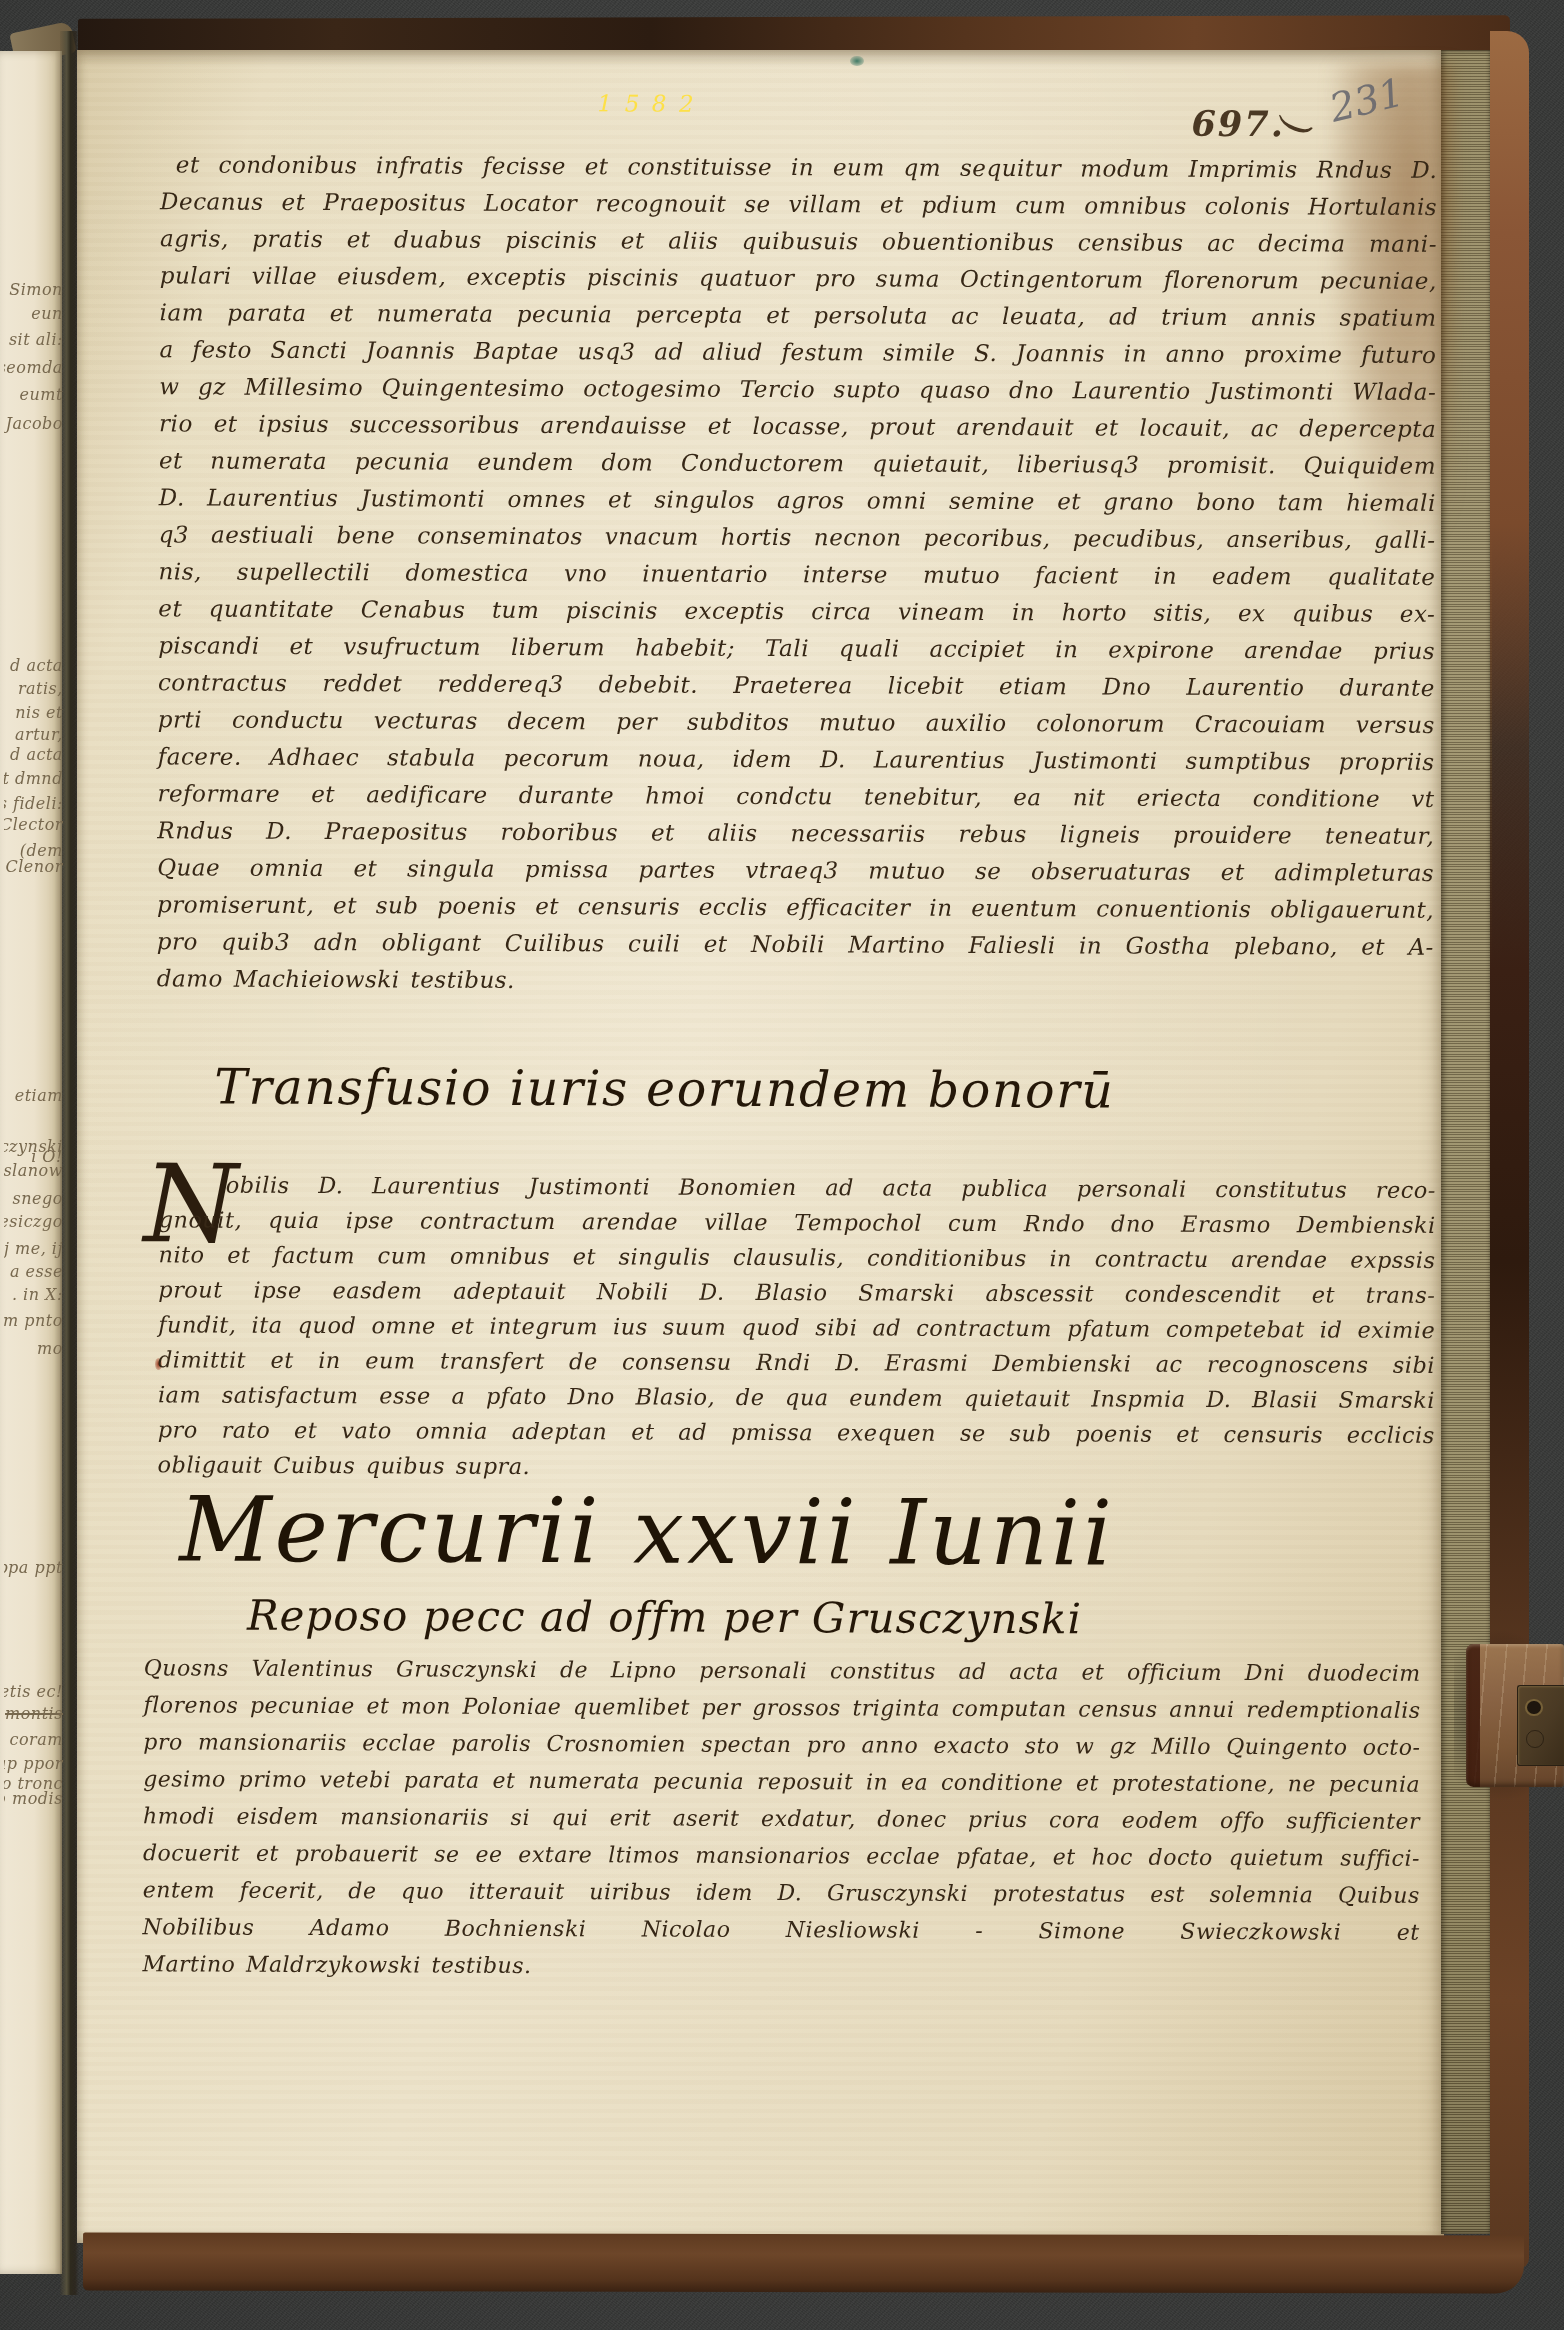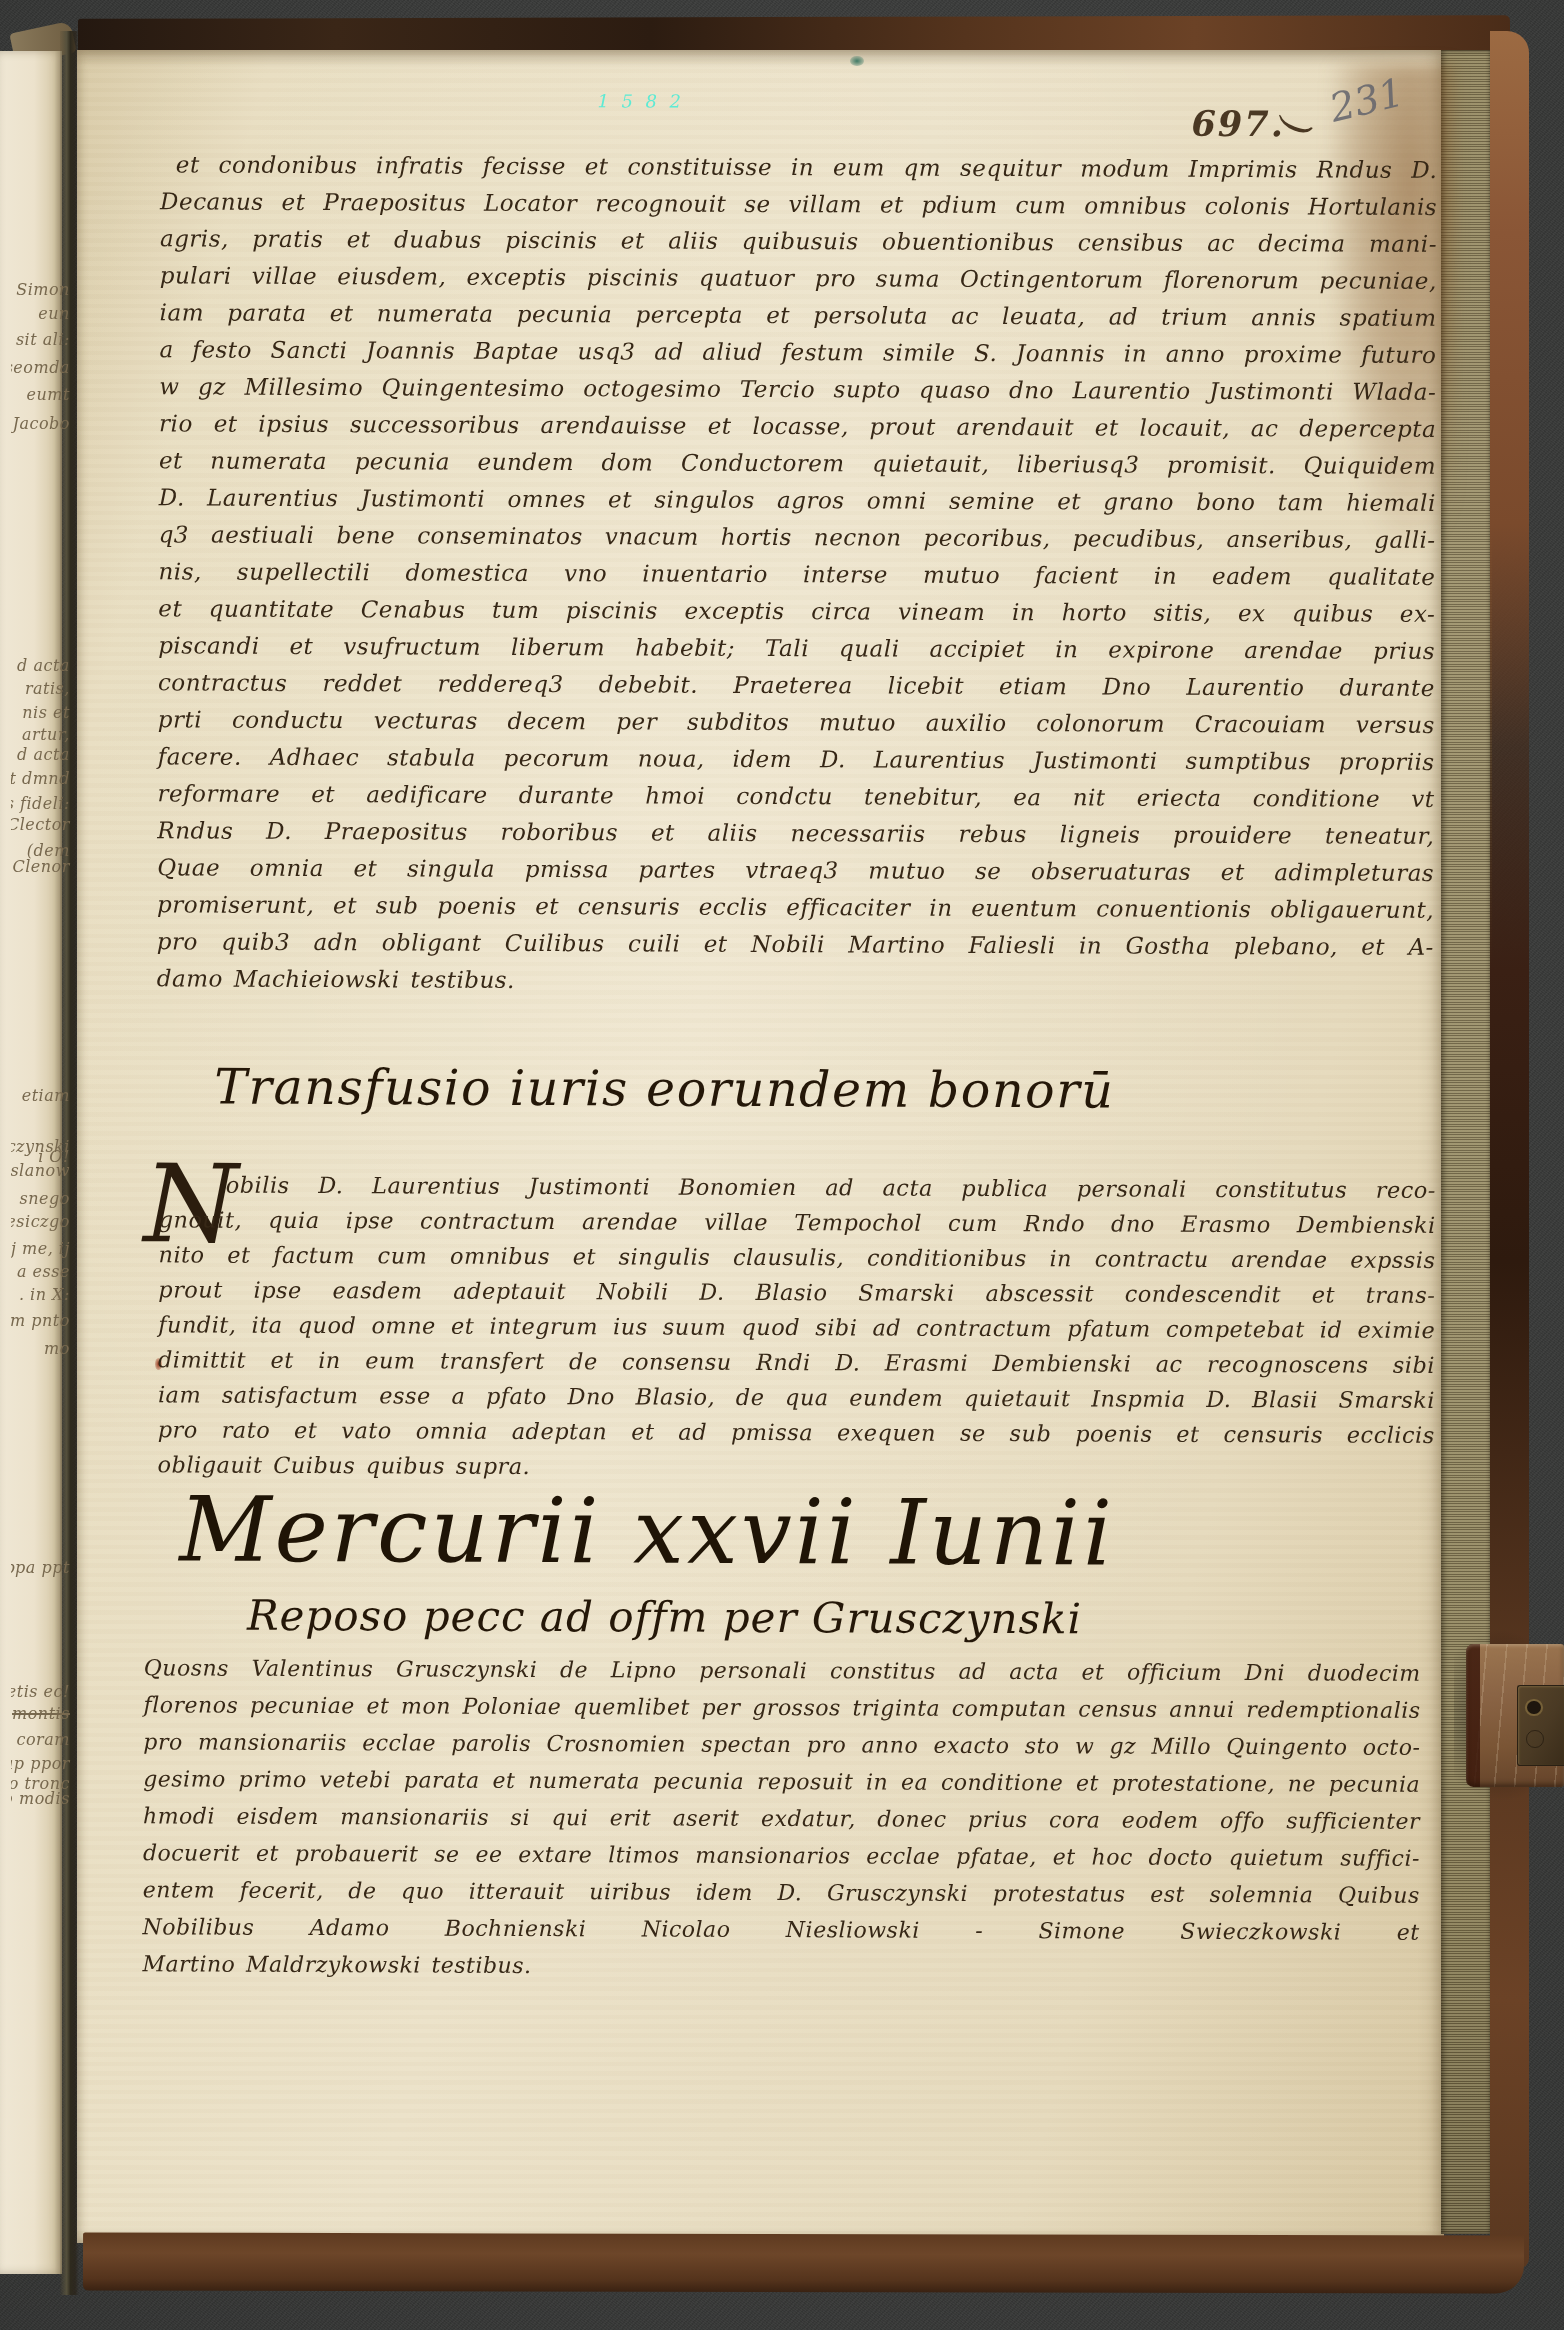--- a/index.html
+++ b/index.html
@@ -95,21 +95,21 @@
     background:radial-gradient(ellipse at 65% 25%, rgba(125,80,35,0.55) 0%, rgba(125,80,35,0.28) 45%, rgba(125,80,35,0) 75%);
     filter:blur(7.3px);
   }
   .speck-teal{position:absolute;left:850px;top:56px;width:13.6px;height:10.4px;border-radius:50%;
     background:radial-gradient(#3f7a66,rgba(63,122,102,0));}
   .speck-red{position:absolute;left:155px;top:1358px;width:7.3px;height:11.5px;border-radius:50%;
     background:radial-gradient(#9c3b1e,rgba(156,59,30,0));}
   
   .content{position:absolute;left:77px;top:50px;width:1367px;height:2193px;transform:rotate(0.25deg);}
   .year-header{
-    position:absolute;left:516px;top:41px;font-size:18px;letter-spacing:12.5px;color:#5eead4;font-style:italic;
+    position:absolute;left:516px;top:41px;font-size:23px;letter-spacing:12.5px;color:#fde047;font-style:italic;
   }
   .folio-ink{
     position:absolute;left:1110px;top:48px;font-size:35px;color:#4a3823;font-style:italic;font-weight:bold;letter-spacing:2.1px;
   }
   .folio-flourish{display:inline-block;transform:rotate(100deg) translate(4.2px,-3.1px);font-size:39px;font-weight:normal;}
   .folio-pencil{
     position:absolute;left:1248px;top:25px;font-size:39px;color:#63646c;opacity:0.85;
     transform:rotate(-14deg);font-style:italic;
   }
   .entry{position:absolute;left:79px;width:1277px;}
@@ -135,21 +135,21 @@
   }
   .date-heading{
     position:absolute;left:104px;top:1430px;font-size:90px;color:#1f1406;font-style:italic;letter-spacing:3.1px;
     white-space:nowrap;line-height:104px;
   }
   .date-subheading{
     position:absolute;left:172px;top:1543px;font-size:42px;color:#241708;font-style:italic;letter-spacing:1px;
     white-space:nowrap;
   }
   
-  .margin-frags{position:absolute;left:11px;top:0;width:62px;height:1890px;overflow:hidden;}
+  .margin-frags{position:absolute;left:4px;top:0;width:62px;height:1890px;overflow:hidden;}
   .frag{
     position:absolute;right:3.1px;white-space:nowrap;font-size:16px;color:#77684e;font-style:italic;letter-spacing:0.5px;
   }
   .frag.struck{text-decoration:line-through;text-decoration-thickness:1.6px;}
 </style>
 </head>
 <body>
 
 <div class="backdrop"></div>
 

